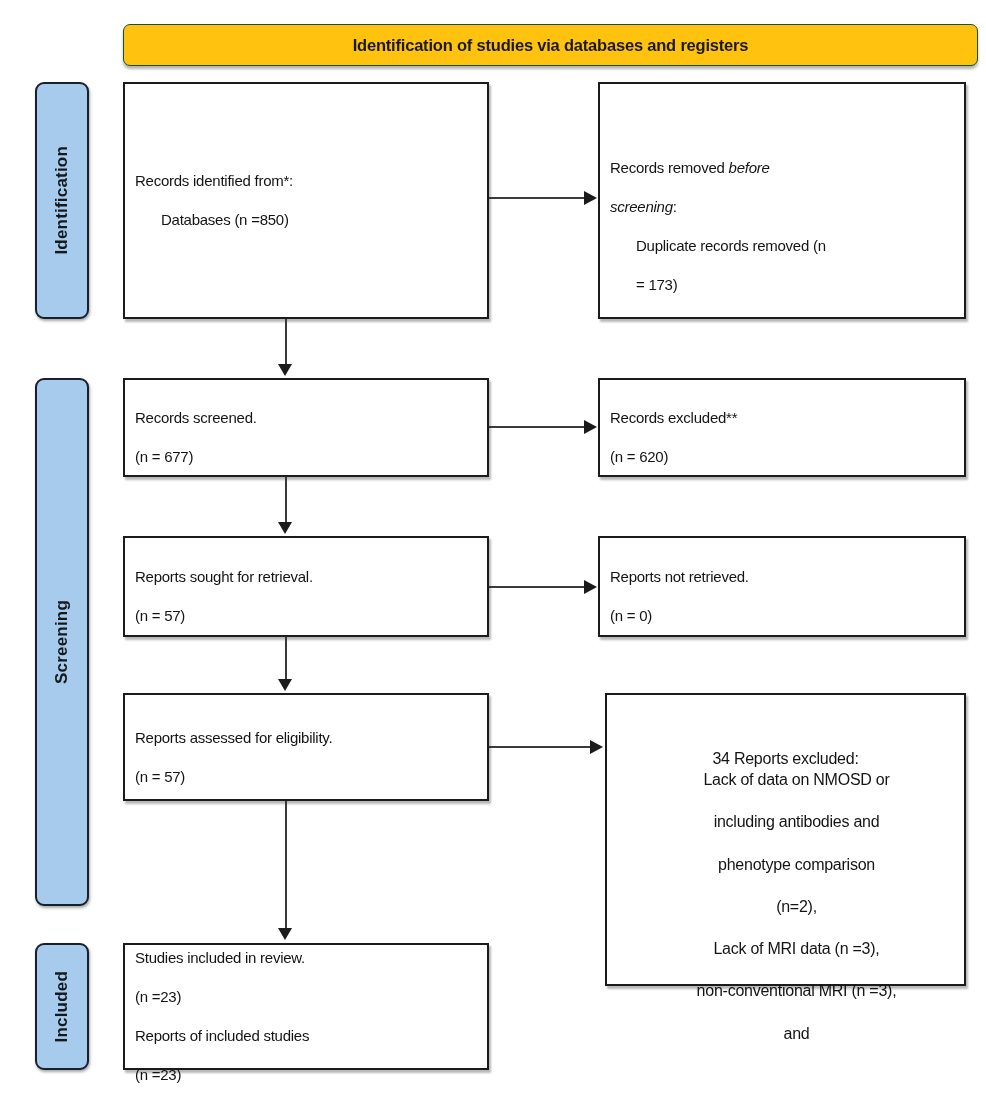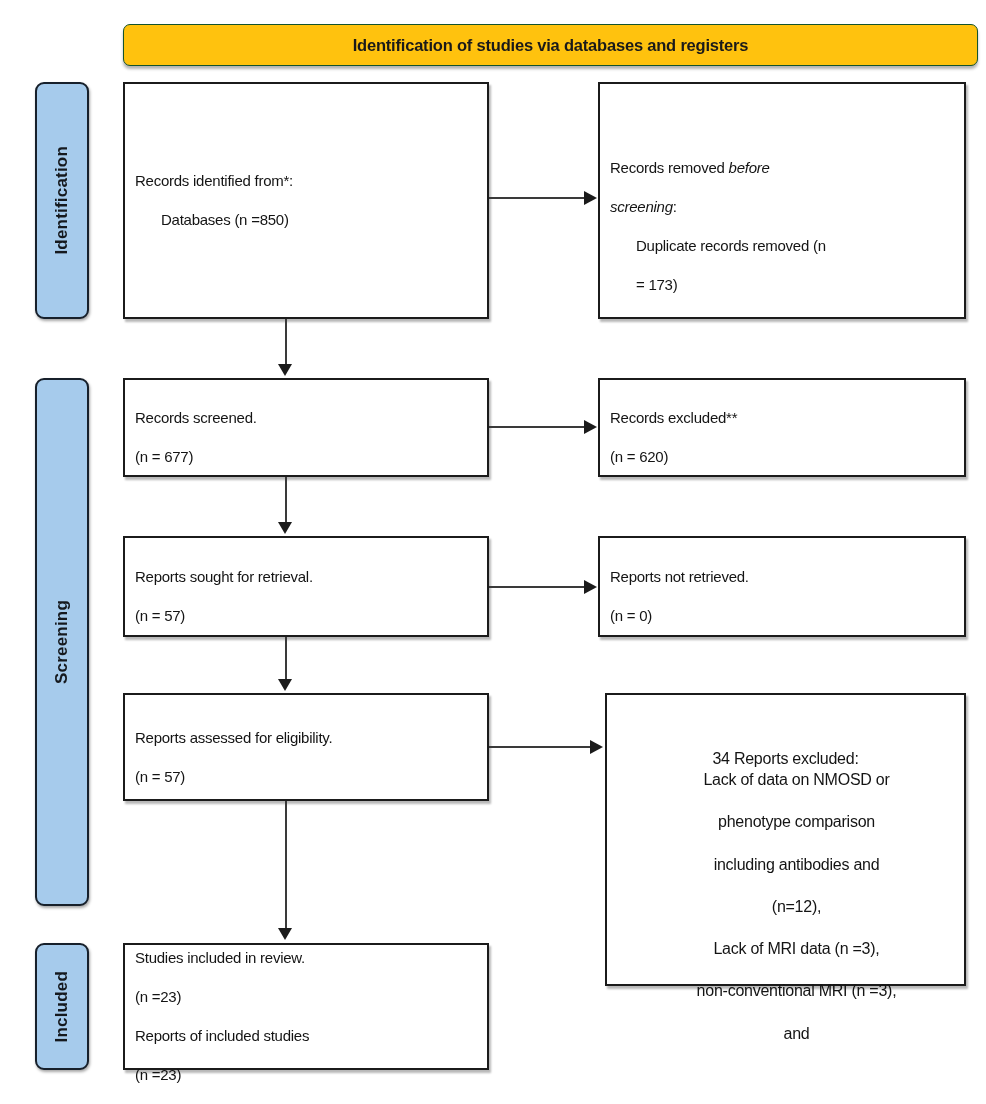--- a/index.html
+++ b/index.html
@@ -205,23 +205,23 @@
     <div class="txt">
       <span>Reports assessed for eligibility.</span><br>
       <span>(n = 57)</span>
     </div>
   </div>
 
   <div class="box top" id="box-excluded-rep">
     <div class="txt" style="padding-top:22px;">
       <span>34 Reports excluded:</span>
       <span class="reason-indent">Lack of data on NMOSD or</span>
+      <span class="reason-indent">including antibodies and</span>
       <span class="reason-indent">phenotype comparison</span>
-      <span class="reason-indent">including antibodies and</span>
-      <span class="reason-indent">(n=12),</span>
+      <span class="reason-indent">(n=2),</span>
       <span class="reason-indent">Lack of MRI data (n =3),</span>
       <span class="reason-indent">non-conventional MRI (n =3),</span>
       <span class="reason-indent">and</span>
       
     </div>
   </div>
 
   <div class="box" id="box-included">
     <div class="txt">
       <span>Studies included in review.</span><br>

